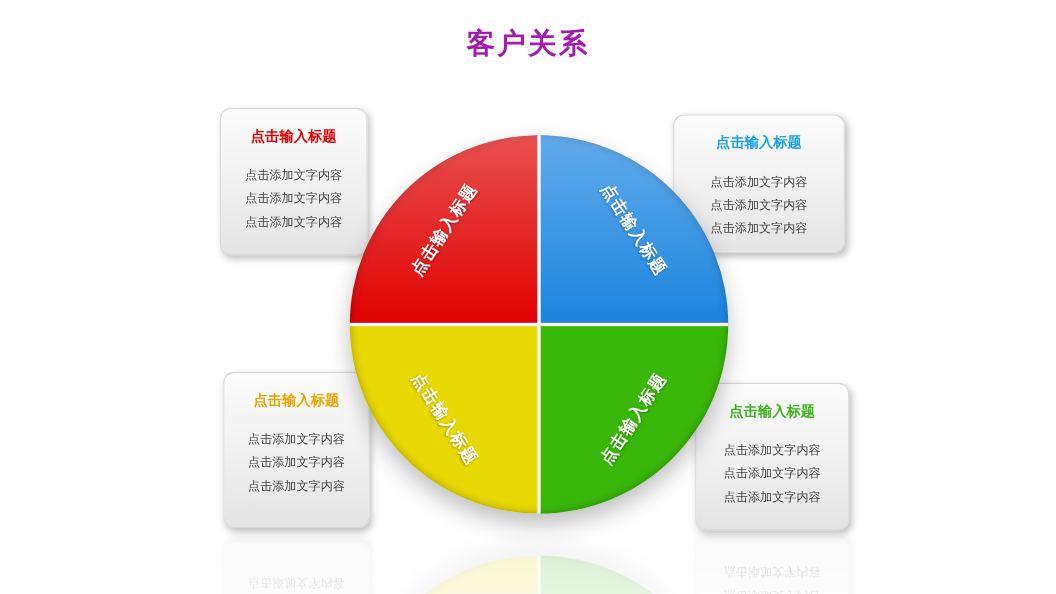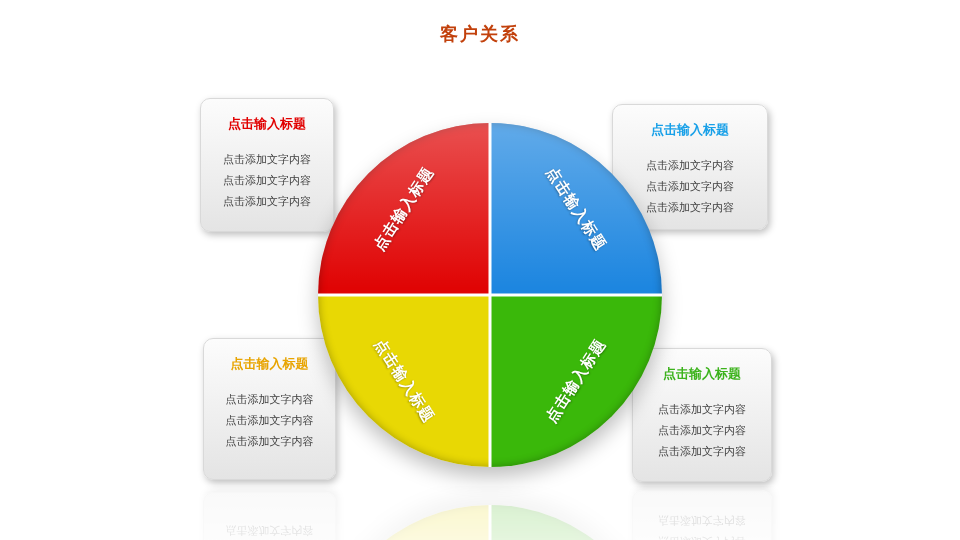--- a/index.html
+++ b/index.html
@@ -1,22 +1,22 @@
 <!DOCTYPE html>
 <html><head>
 <meta charset="utf-8">
 <style>
   * { margin:0; padding:0; box-sizing:border-box; }
   html,body { width:960px; height:540px; overflow:hidden; background:#ffffff;
               font-family:"Liberation Sans", sans-serif; }
   .slide { position:relative; width:960px; height:540px; }
 
   .slide-title { position:absolute; left:0; top:22px; width:100%;
-                 text-align:center; font-size:18px; font-weight:bold;
-                 color:#c2410c; letter-spacing:2px; }
+                 text-align:center; font-size:26px; font-weight:bold;
+                 color:#a21caf; letter-spacing:2px; }
 
   
   .stage { position:absolute; left:0; top:0; width:960px; height:486px;
            -webkit-box-reflect: below 0px linear-gradient(to bottom, transparent 72%, rgba(255,255,255,0.22)); }
 
   
   .tbox { position:absolute; border-radius:10px;
           background:linear-gradient(180deg,#fcfcfc 0%,#efefef 55%,#e4e4e4 100%);
           border:1px solid #d9d9d9;
           box-shadow:2px 3px 7px rgba(0,0,0,0.25);

